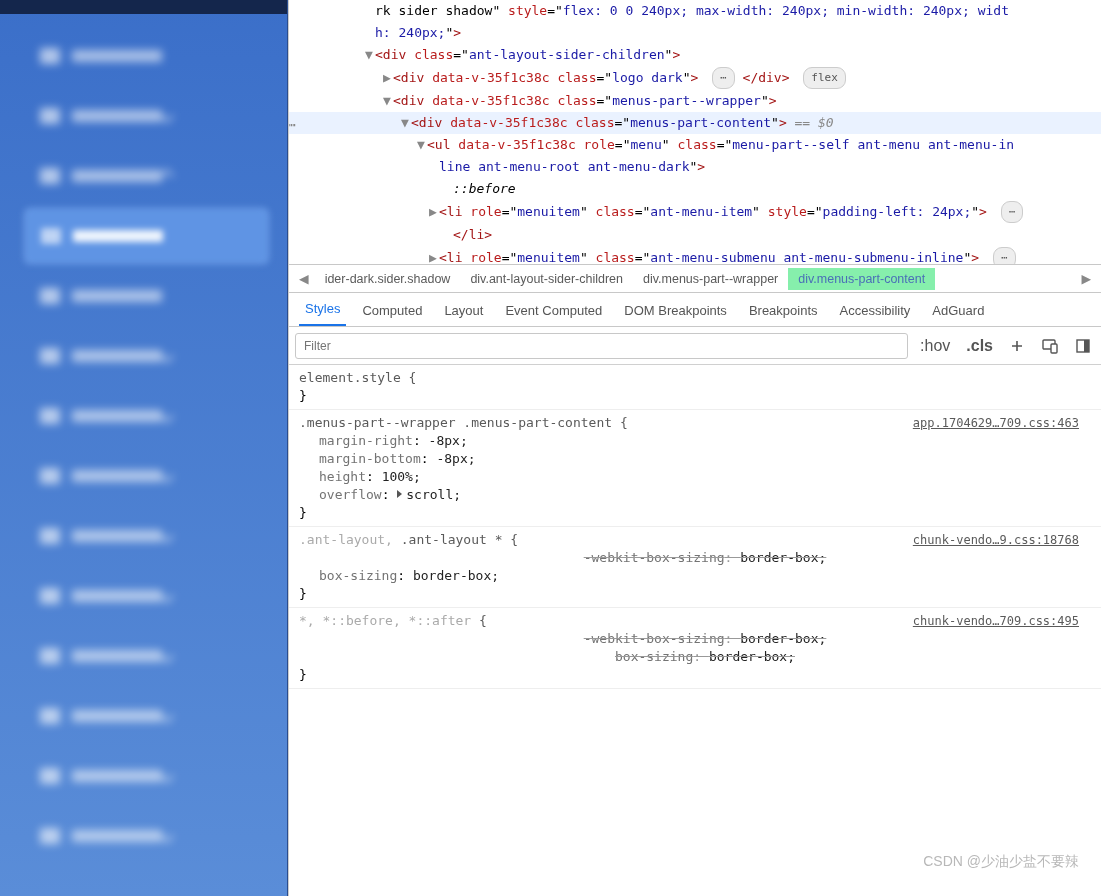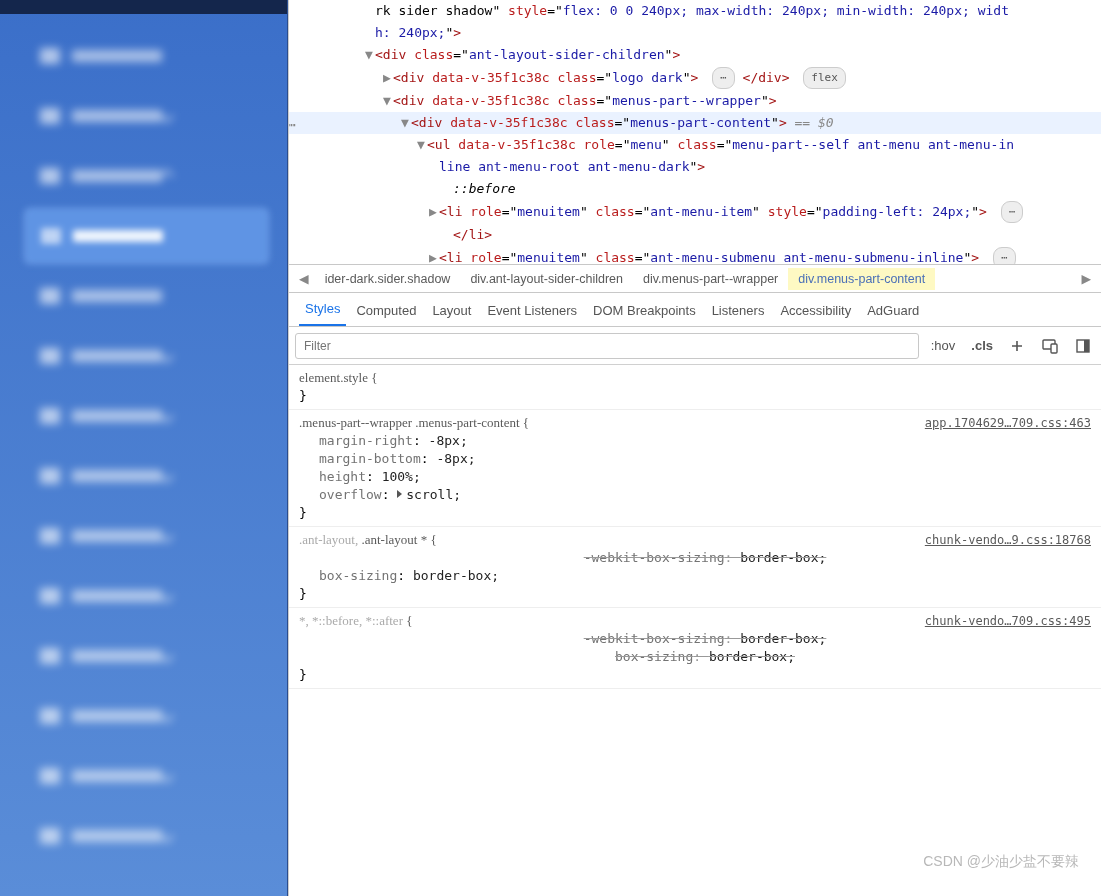--- a/index.html
+++ b/index.html
@@ -72,49 +72,49 @@
 }
 
 .breadcrumb {
   height:28px; display:flex; align-items:center;
   font-family: -apple-system, Arial, sans-serif; font-size:12.5px;
   color:#5a5a5a; border-bottom:1px solid #c8c8c8;
   padding:0 4px; gap:0; overflow:hidden;
 }
 .breadcrumb .bc-nav { color:#888; padding:0 6px; cursor:pointer;}
 .breadcrumb .bc-item { padding:4px 10px; white-space:nowrap;}
-.breadcrumb .bc-item.sel { background:#fef9c3; color:#4a6fb7;}
+.breadcrumb .bc-item.sel { background:#86efac; color:#4a6fb7;}
 
 .tabs {
   height:34px; display:flex; align-items:flex-end;
   font-family:-apple-system, Arial, sans-serif; font-size:13px;
-  border-bottom:1px solid #c8c8c8; gap:4px; padding:0 10px;
+  border-bottom:1px solid #c8c8c8; gap:10px; padding:0 10px;
 }
 .tabs .tab { padding:8px 6px; color:#555; cursor:pointer;}
 .tabs .tab.active { color:#1a73e8; border-bottom:2px solid #1a73e8;}
 
 .filter-row {
   height:38px; display:flex; align-items:center; gap:8px;
   border-bottom:1px solid #d0d0d0; padding:4px 6px;
   font-family:-apple-system, Arial, sans-serif;
 }
 .filter-row input {
   flex:1; height:26px; border:1px solid #c8c8c8; border-radius:3px;
   padding:0 8px; font-size:12px; color:#888;
 }
-.filter-row .tool { font-size:13px; color:#555; padding:2px 4px; cursor:pointer;}
+.filter-row .tool { font-size:16px; color:#555; padding:2px 4px; cursor:pointer;}
 .filter-row .tool svg { display:block; }
 
 .styles-panel {
   flex:1; overflow:auto; font-size:13px; line-height:18px;
   background:#fff;
 }
 .rule { padding:4px 10px; border-bottom:1px solid #eee; position:relative; font-family:Menlo,Consolas,monospace;}
-.rule .selector { color:#5a5a5a;font-family:Liberation Serif, serif; }
-.rule .src { position:absolute; right:10px; top:4px; color:#5a5a5a; font-size:12px; text-decoration:underline; cursor:pointer;}
+.rule .selector { color:#5a5a5a; }
+.rule .src { position:absolute; right:22px; top:4px; color:#5a5a5a; font-size:12px; text-decoration:underline; cursor:pointer;}
 .rule .prop { padding-left:20px; }
 .rule .pn { color:#737373; }
 .rule .pv { color:#222; }
 .rule .strike { text-decoration:line-through; color:#999;text-align:center;}
 .rule .tri { display:inline-block; width:0;height:0;border-left:5px solid #555;border-top:4px solid transparent;border-bottom:4px solid transparent; margin:0 4px 1px 0;}
 .rule .dim { color:#aaa; }
 
 .watermark {
   position:absolute; right:22px; bottom:25px;
   font-family:-apple-system, Arial, sans-serif; font-size:14px;
@@ -214,23 +214,23 @@
   <div class="breadcrumb">
     <span class="bc-nav">◀</span>
     <span id="bc-items"><span class="bc-item">ider-dark.sider.shadow</span><span class="bc-item">div.ant-layout-sider-children</span><span class="bc-item">div.menus-part--wrapper</span><span class="bc-item sel">div.menus-part-content</span></span>
     <span class="bc-nav" style="margin-left:auto">▶</span>
   </div>
 
   <div class="tabs" id="tabs">
       <span class="tab active">Styles</span>
       <span class="tab">Computed</span>
       <span class="tab">Layout</span>
-      <span class="tab">Event Listeners</span>
+      <span class="tab">Event Computed</span>
       <span class="tab">DOM Breakpoints</span>
-      <span class="tab">Listeners</span>
+      <span class="tab">Breakpoints</span>
       <span class="tab">Accessibility</span>
       <span class="tab">AdGuard</span>
     </div>
 
   <div class="filter-row">
     <input placeholder="Filter" style="">
     <span class="tool">:hov</span>
     <span class="tool" style="font-weight:bold">.cls</span>
     <span class="tool">
         <svg width="16" height="16">

